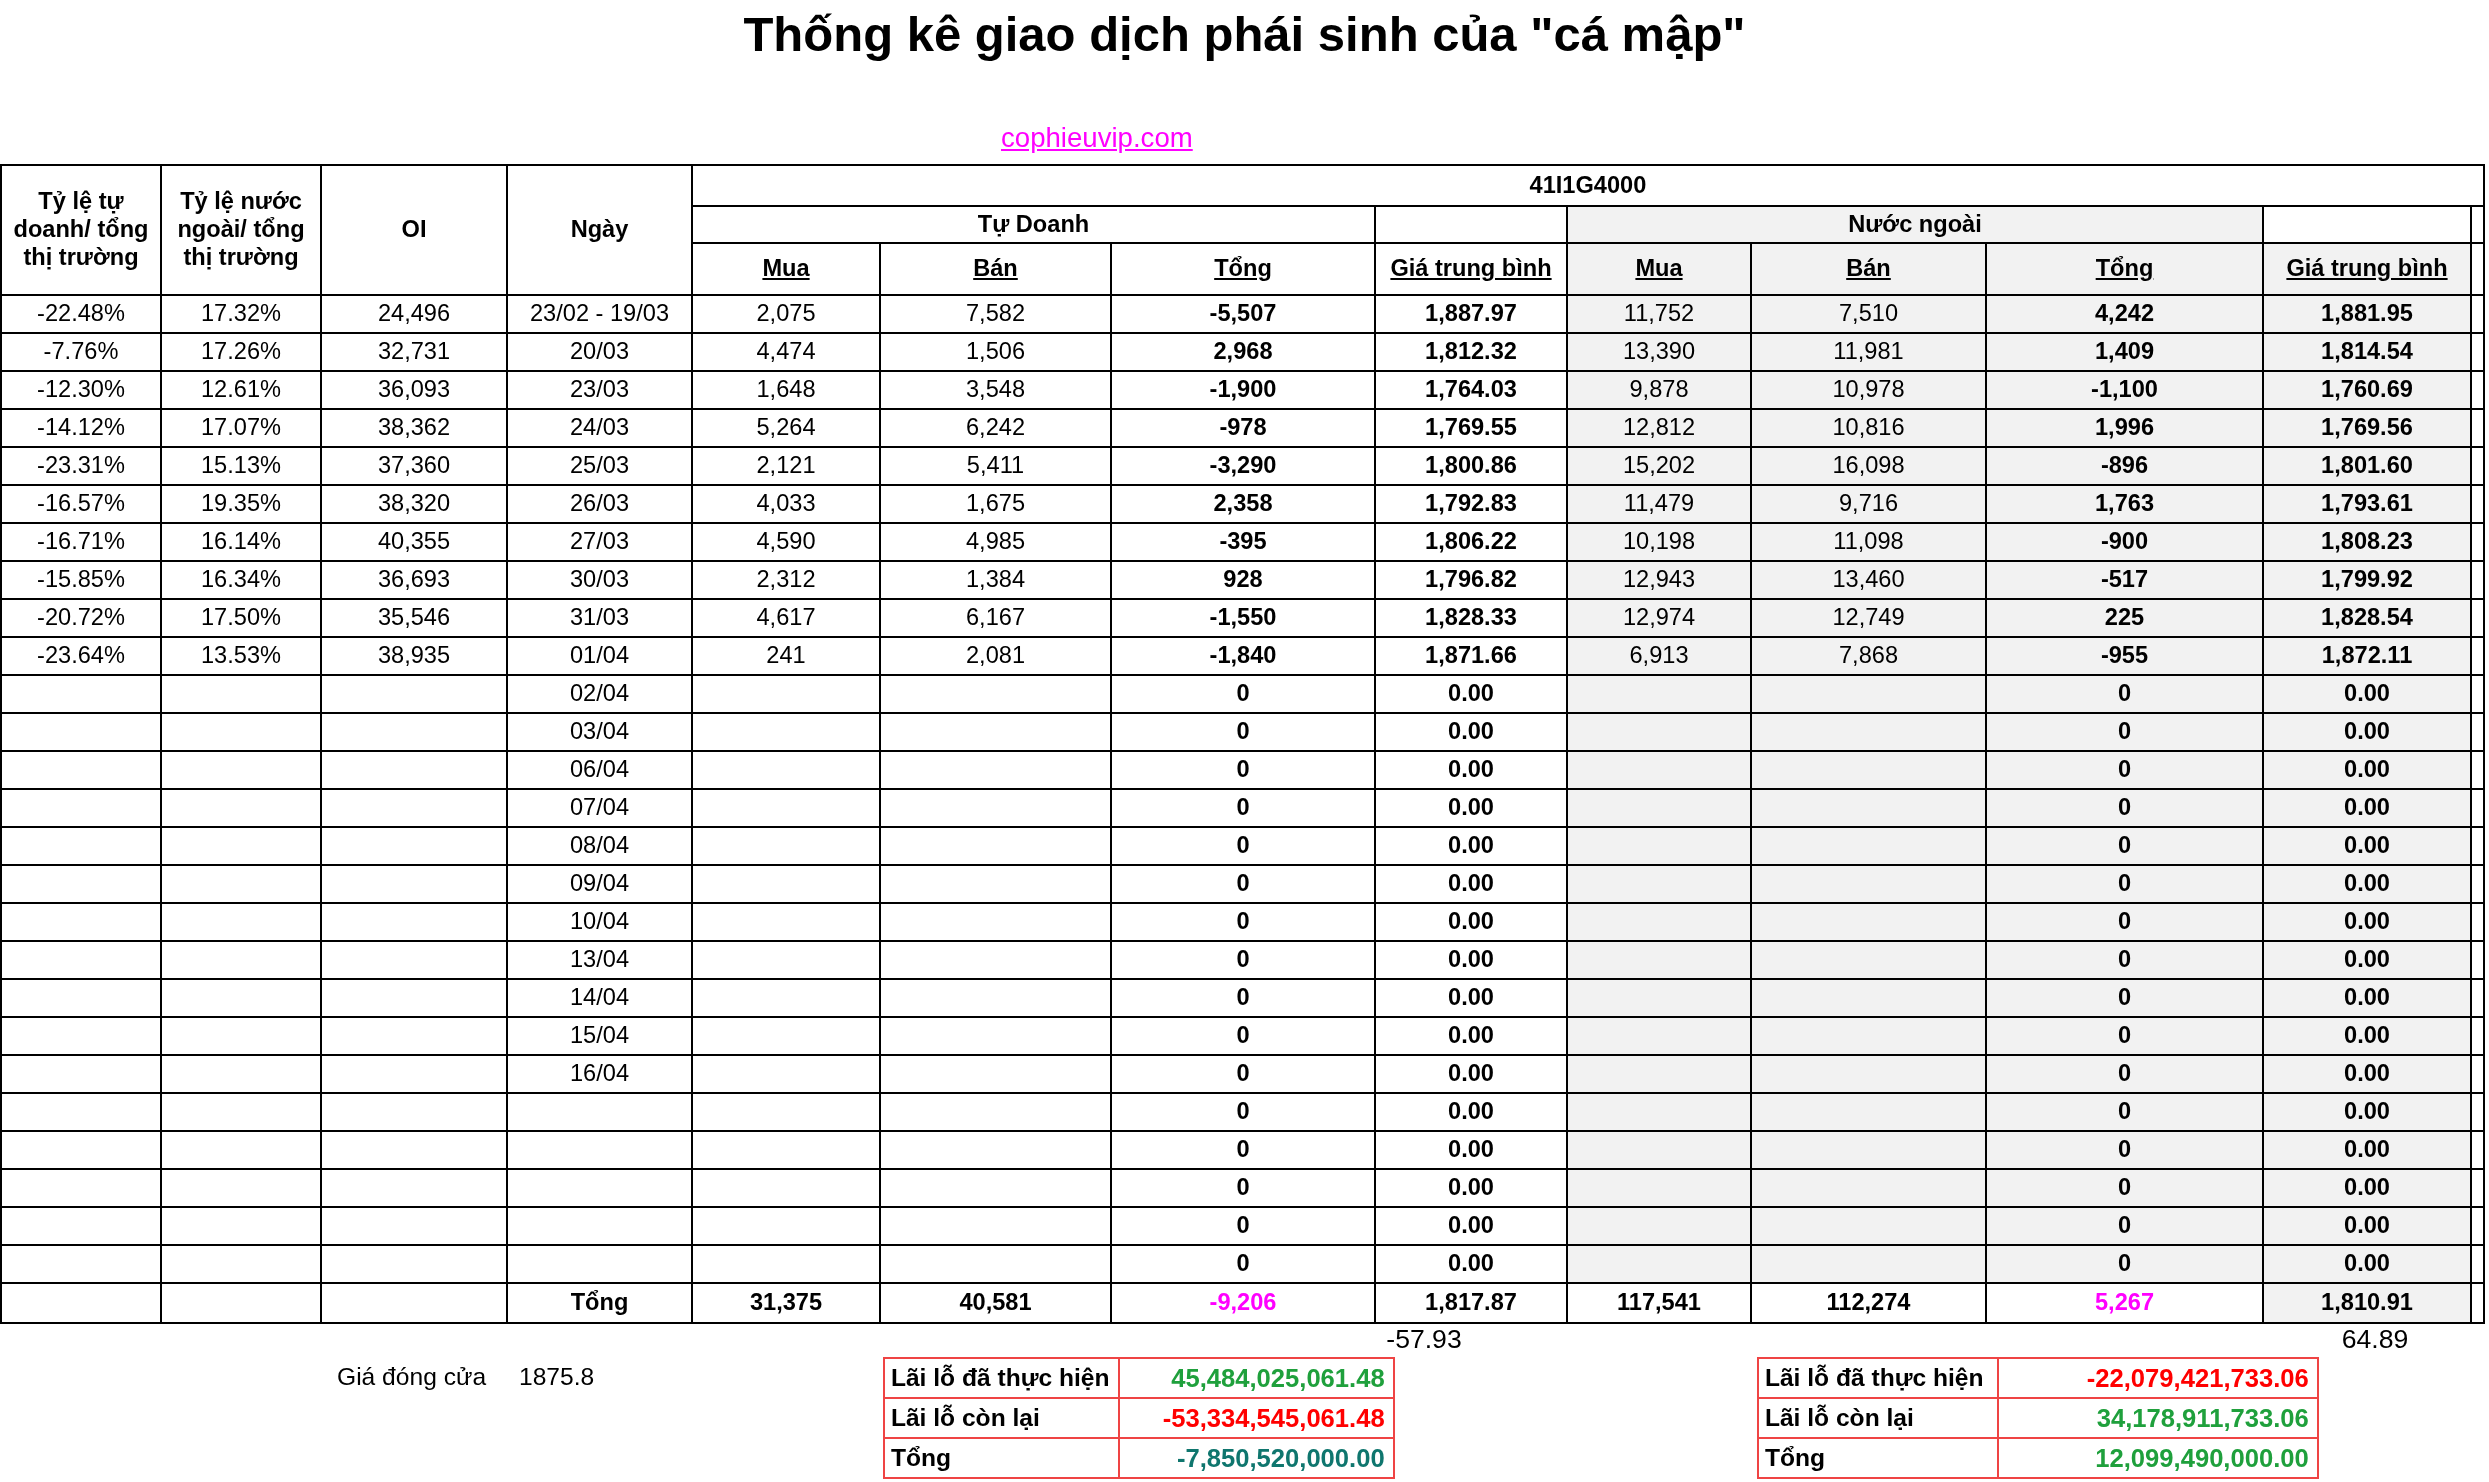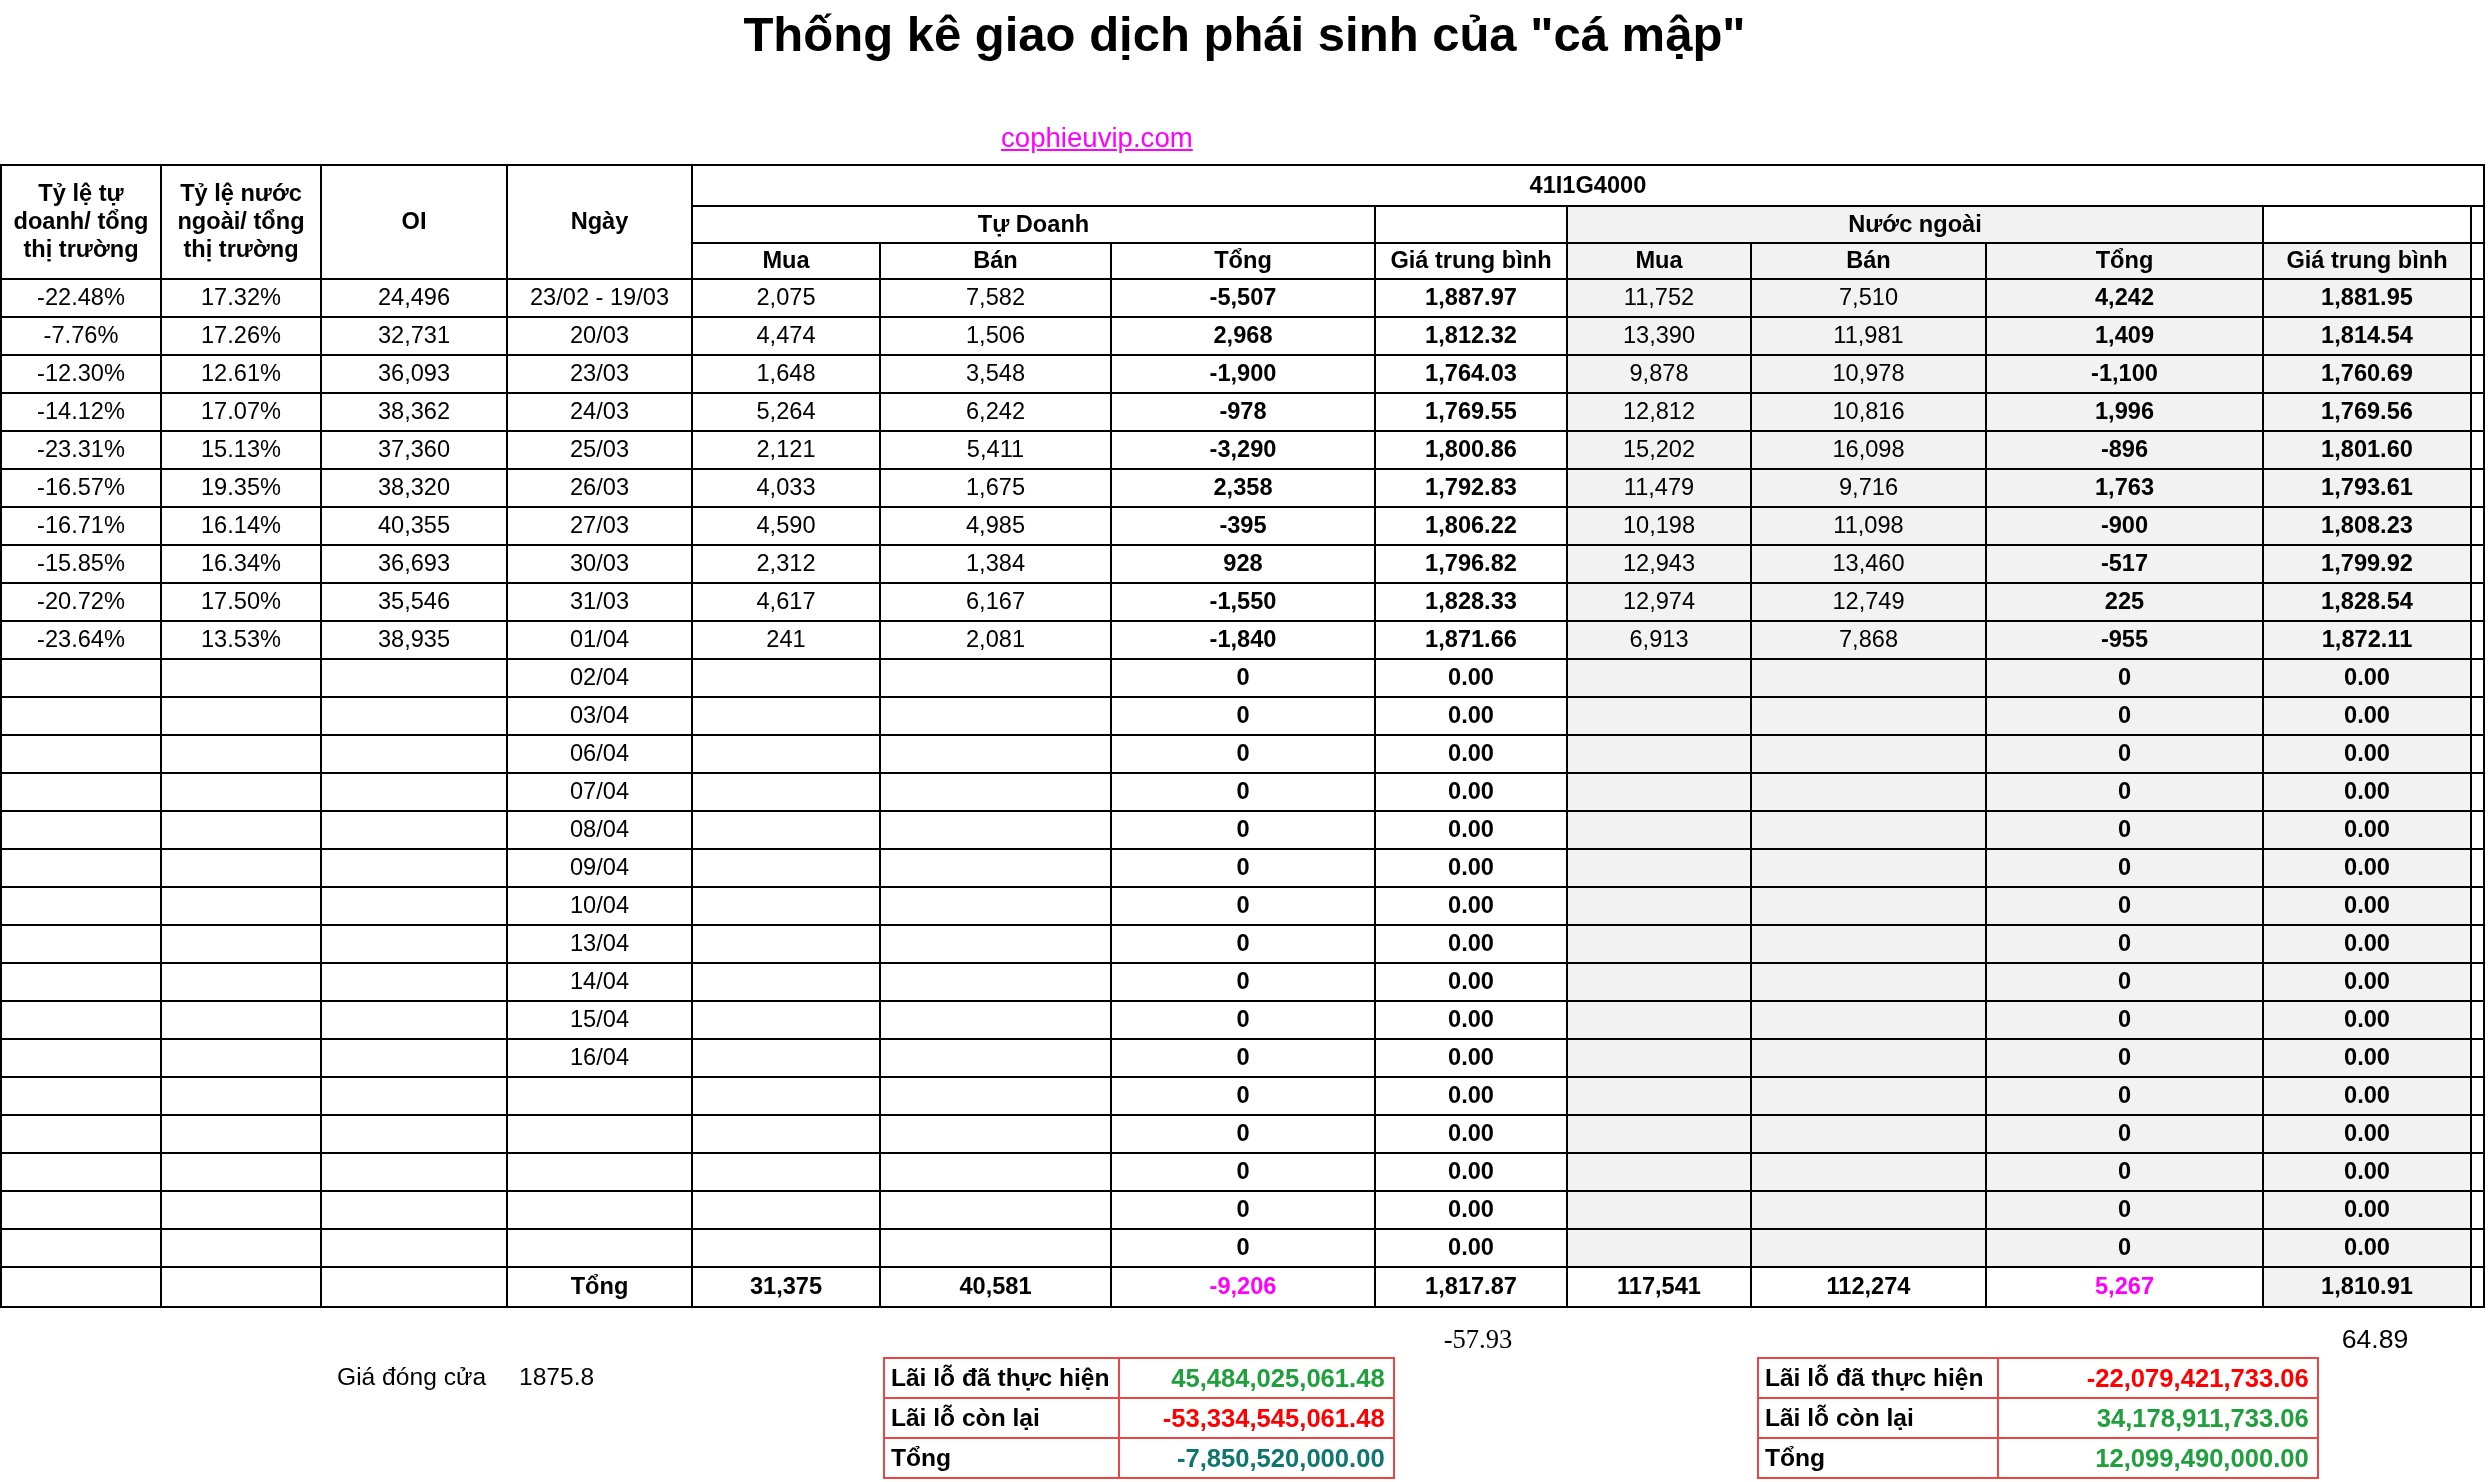--- a/index.html
+++ b/index.html
@@ -8,30 +8,30 @@
   .title{position:absolute;top:5.9px;left:0;width:100%;text-align:center;
          font-size:49px;font-weight:bold;white-space:nowrap;}
   .site-link{position:absolute;left:1001px;top:122px;font-size:27.6px;font-weight:normal;
          color:#FF00FF;text-decoration:underline;}
   table{border-collapse:collapse;}
   #main-table{position:absolute;left:0;top:164px;table-layout:fixed;}
   #main-table th,#main-table td{border:2px solid #000;text-align:center;padding:0;
          font-size:23.6px;line-height:1.18;overflow:hidden;}
   #main-table th{font-weight:bold;white-space:pre-line;}
   #main-table td{white-space:nowrap;}
-  #main-table tr.hr1{height:41px;} #main-table tr.hr2{height:37px;} #main-table tr.hr3{height:36px;}
+  #main-table tr.hr1{height:41px;} #main-table tr.hr2{height:37px;} #main-table tr.hr3{height:52px;text-decoration:underline;}
   #main-table tbody tr{height:38px;}
   #main-table tr.total{height:40px;}
   #main-table tr.total td{font-weight:bold;}
   .code-cell{font-size:24.6px;}
   .b{font-weight:bold;}
   .g{background:#F2F2F2;}
   .green{color:#1FA03C;} .red{color:#FF0000;} .magenta{color:#FF00FF;}
   .note{position:absolute;font-size:26.6px;text-align:center;}
-  .note-td{left:1382px;top:1324px;width:192px;font-family:Liberation Serif, serif;}
+  .note-td{left:1328px;top:1324px;width:192px;}
   .note-nn{left:2271px;top:1324px;width:208px;}
   .close-label{position:absolute;left:337px;top:1363px;font-size:24.6px;}
   .close-value{position:absolute;left:519px;top:1363px;font-size:24.6px;}
   .summary{position:absolute;top:1357px;}
   .summary td{border:2px solid #ef4444;height:38px;font-weight:bold;overflow:hidden;white-space:nowrap;}
   .summary td.lbl{text-align:left;padding:0 3.9px 0 5.9px;font-size:24.6px;}
   .summary td.val{text-align:right;padding:0 7.9px 0 3.9px;font-size:25.6px;}
   #summary-td{left:883px;}
   #summary-td td.lbl{width:223px;} #summary-td td.val{width:261px;}
   #summary-nn{left:1757px;}

